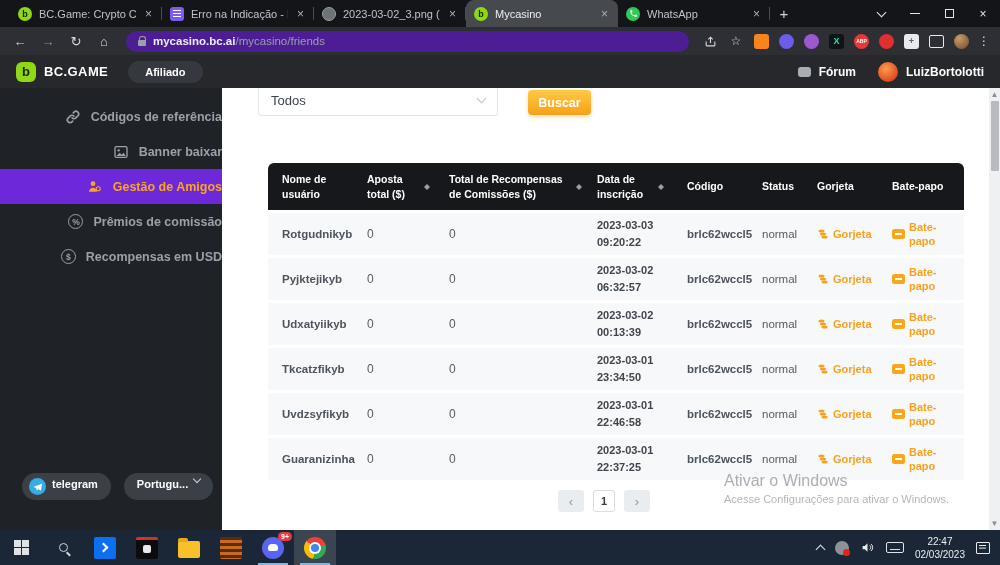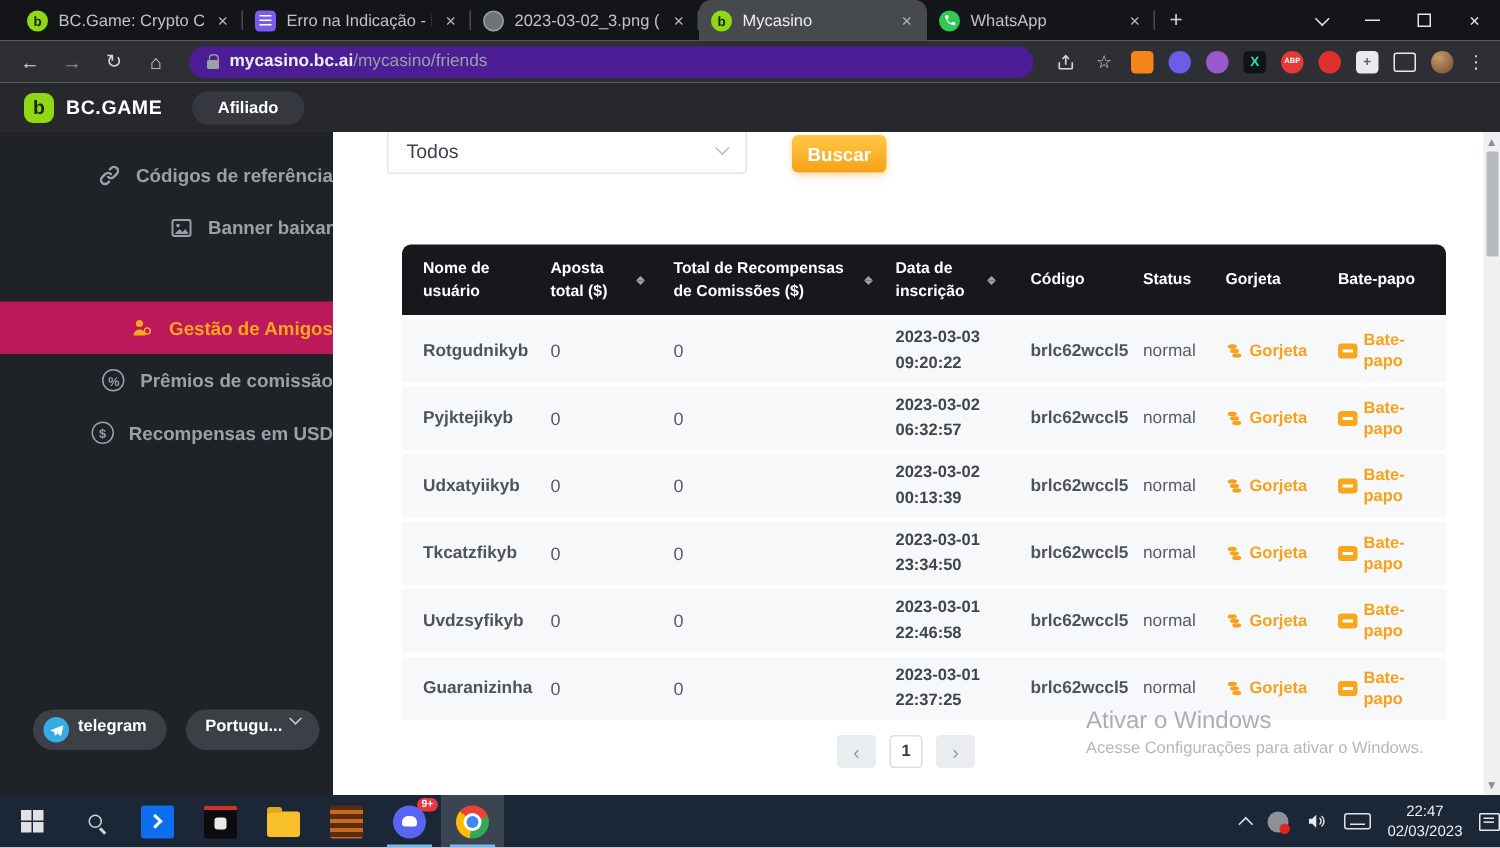--- a/index.html
+++ b/index.html
@@ -59,21 +59,21 @@
   .bubble { width:13px; height:10px; background:#a9aeb4; border-radius:3px; position:relative; }
   .bubble::after { content:""; position:absolute; left:2px; bottom:-3px; border:3px solid transparent; border-top-color:#a9aeb4; }
   .forum-label { color:#fff; font-size:12px; font-weight:700; margin-right:14px; }
   .avatar { width:20px; height:20px; border-radius:50%; background:radial-gradient(circle at 40% 35%,#ff9d4d,#e2491f 70%,#7c2fae); }
   .user-label { color:#fff; font-size:12px; font-weight:700; }
 
   
   .page { display:flex; height:442px; }
   .sidebar { width:222px; background:#1f2227; padding-top:11px; position:relative; flex:0 0 222px; }
   .side-item { height:35px; display:flex; align-items:center; gap:10px; padding-left:22px; color:#9aa1a9; font-size:12.5px; font-weight:600; cursor:pointer;justify-content:flex-end; }
-  .side-item.active { background:#be185d; color:#f9a61a;margin-top:32px; }
+  .side-item.active { background:#6d28d9; color:#f9a61a; }
   .side-item svg { width:16px; height:16px; flex:0 0 16px; }
   .circle-glyph { width:15px; height:15px; border-radius:50%; border:1.6px solid currentColor; display:flex; align-items:center; justify-content:center; font-size:8.5px; font-weight:700; flex:0 0 15px; }
   .side-bottom { position:absolute; bottom:30px; left:22px; display:flex; gap:13px; }
   .pill { background:#3b4047; border-radius:15px; color:#fff; font-size:11px; font-weight:600; display:flex; align-items:flex-start; gap:6px; padding:5px 13px; }
   .tg-ico { width:17px; height:17px; border-radius:50%; background:#35ade3; display:flex; align-items:center; justify-content:center; margin-left:-6px; }
   .tg-ico svg { width:10px; height:10px; }
   .pill .chev { width:6px; height:6px; border-right:1.5px solid #cfd3d8; border-bottom:1.5px solid #cfd3d8; transform:rotate(45deg); margin-top:-2px; }
 
   .main { position:relative; flex:1; background:#fff; overflow:hidden; }
 
@@ -139,21 +139,21 @@
   .tb-folder { background:#f8c12c; border-radius:2px; position:relative; width:22px; height:17px; margin-top:4px; }
   .tb-folder::before { content:""; position:absolute; top:-3px; left:0; width:10px; height:4px; background:#e8a81c; border-radius:2px 2px 0 0; }
   .tb-logs { background:repeating-linear-gradient(180deg,#5a2d12 0 3px,#c96a1e 3px 6px); }
   .tb-discord { background:#5865f2; border-radius:50%; }
   .tb-discord i { width:10px; height:7px; background:#fff; border-radius:4px 4px 2px 2px; }
   .badge { position:absolute; top:2px; right:2px; background:#e63946; color:#fff; font-size:7px; font-weight:700; border-radius:7px; padding:1px 3px; line-height:1; }
   .chrome-ico { width:22px; height:22px; border-radius:50%;
     background:conic-gradient(from -50deg,#ea4335 0 120deg,#34a853 120deg 240deg,#fbbc05 240deg 360deg); position:relative; }
   .chrome-ico::before { content:""; position:absolute; inset:5px; background:#fff; border-radius:50%; }
   .chrome-ico::after { content:""; position:absolute; inset:7px; background:#4285f4; border-radius:50%; }
-  .tray { margin-left:auto; display:flex; align-items:center; gap:11px; }
+  .tray { margin-left:auto; display:flex; align-items:center; gap:11px; padding-right:10px; }
   .tray-chev { width:7px; height:7px; border-right:1.6px solid #dfe3e8; border-top:1.6px solid #dfe3e8; transform:rotate(-45deg); margin-top:3px; }
   .tray-app { width:14px; height:14px; border-radius:50%; background:#8d9299; position:relative; }
   .tray-app::after { content:""; position:absolute; right:-1px; bottom:-1px; width:7px; height:7px; background:#e2241c; border-radius:50%; }
   .tray svg { display:block; }
   .kb { width:18px; height:11px; border:1.3px solid #dfe3e8; border-radius:2px; position:relative; }
   .kb::after { content:""; position:absolute; left:3px; right:3px; bottom:2px; height:1.5px; background:#dfe3e8; }
   .clock { color:#eceef1; font-size:10px; line-height:1.3; text-align:center; }
   .action-center { width:14px; height:12px; border:1.3px solid #e8ebee; border-radius:1px; position:relative; }
   .action-center::after { content:""; position:absolute; left:2px; top:2px; width:7px; height:1.4px; background:#e8ebee; box-shadow:0 2.6px 0 #e8ebee; }
 </style>
@@ -233,20 +233,26 @@
   <span class="ext ext-puzzle">+</span>
   <span class="ext ext-panel"></span>
   <span class="ext ext-avatar"></span>
   <span class="more-vert">⋮</span>
 </div>
 
 <div class="siteheader">
   <span class="logo">b</span>
   <span class="brand">BC.GAME</span>
   <button class="btn-afiliado">Afiliado</button>
+  <div class="header-right">
+    <span class="bubble"></span>
+    <span class="forum-label">Fórum</span>
+    <span class="avatar"></span>
+    <span class="user-label">LuizBortolotti</span>
+  </div>
 </div>
 
 <div class="page">
 
   <div class="sidebar">
     <div class="side-item">
       <svg viewBox="0 0 24 24" fill="none" stroke="currentColor" stroke-width="2.4" stroke-linecap="round">
           <path d="M10.6 13.4a4 4 0 005.7 0l3-3a4 4 0 10-5.7-5.7l-1.2 1.2"></path>
           <path d="M13.4 10.6a4 4 0 00-5.7 0l-3 3a4 4 0 105.7 5.7l1.2-1.2"></path>
         </svg>

